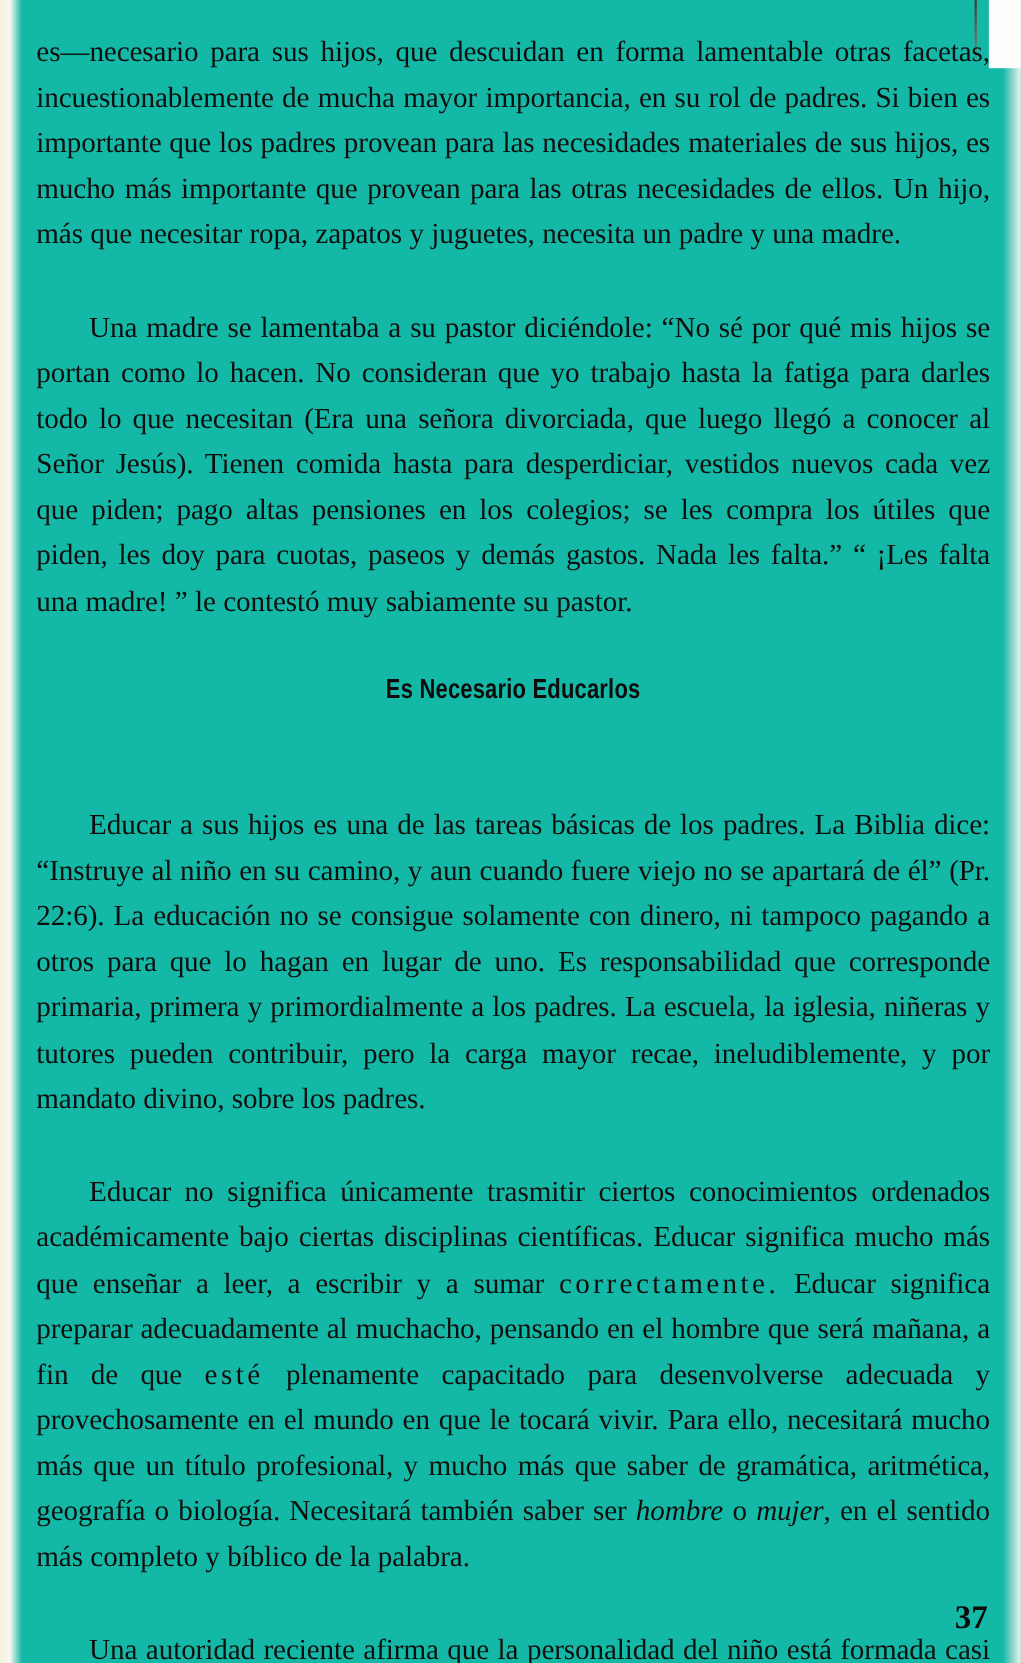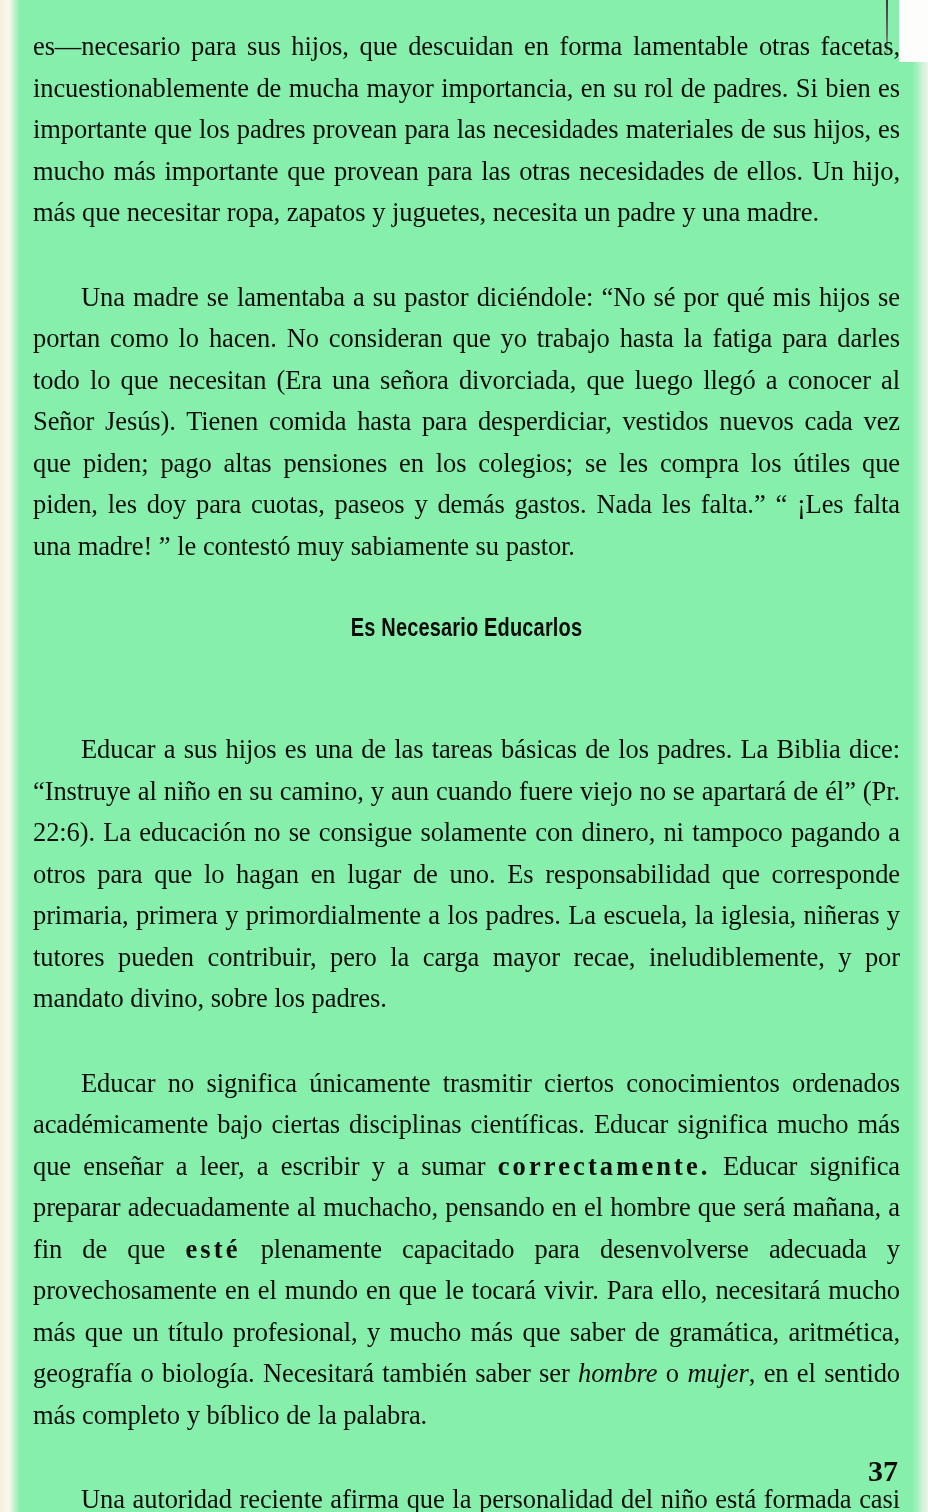--- a/index.html
+++ b/index.html
@@ -13,21 +13,21 @@
     position: relative;
     overflow: hidden;
     font-family: "Liberation Serif", "DejaVu Serif", serif;
     color: #100f0d;
   }
 
   
   #page {
     position: absolute;
     inset: 0;
-    background: #86efac;
+    background: #14b8a6;
   }
   
   #left-edge-tint {
     position: absolute;
     left: 0; top: 0;
     width: 20px; height: 100%;
     background: linear-gradient(to right, #f4f0dc 0%, #faf8ee 45%, rgba(253,253,251,0) 100%);
     pointer-events: none;
   }
   #right-edge-tint {
@@ -93,21 +93,21 @@
     font-size: 25px;
     letter-spacing: 0.2px;
     transform: scaleX(0.80);
     transform-origin: center center;
     color: #0d0c0b;
   }
 
   .spacer-before-heading { height: 46px; }
   .spacer-after-heading  { height: 44px; }
 
-  .wide-track { letter-spacing: 3.1px; font-weight: bold; }
+  .wide-track { letter-spacing: 3.1px; }
 
   em.italic-word { font-style: italic; }
 
   #page-number {
     position: absolute;
     right: 30px;
     bottom: 24px;
     font-family: "Liberation Serif", "DejaVu Serif", serif;
     font-weight: bold;
     font-size: 30px;

